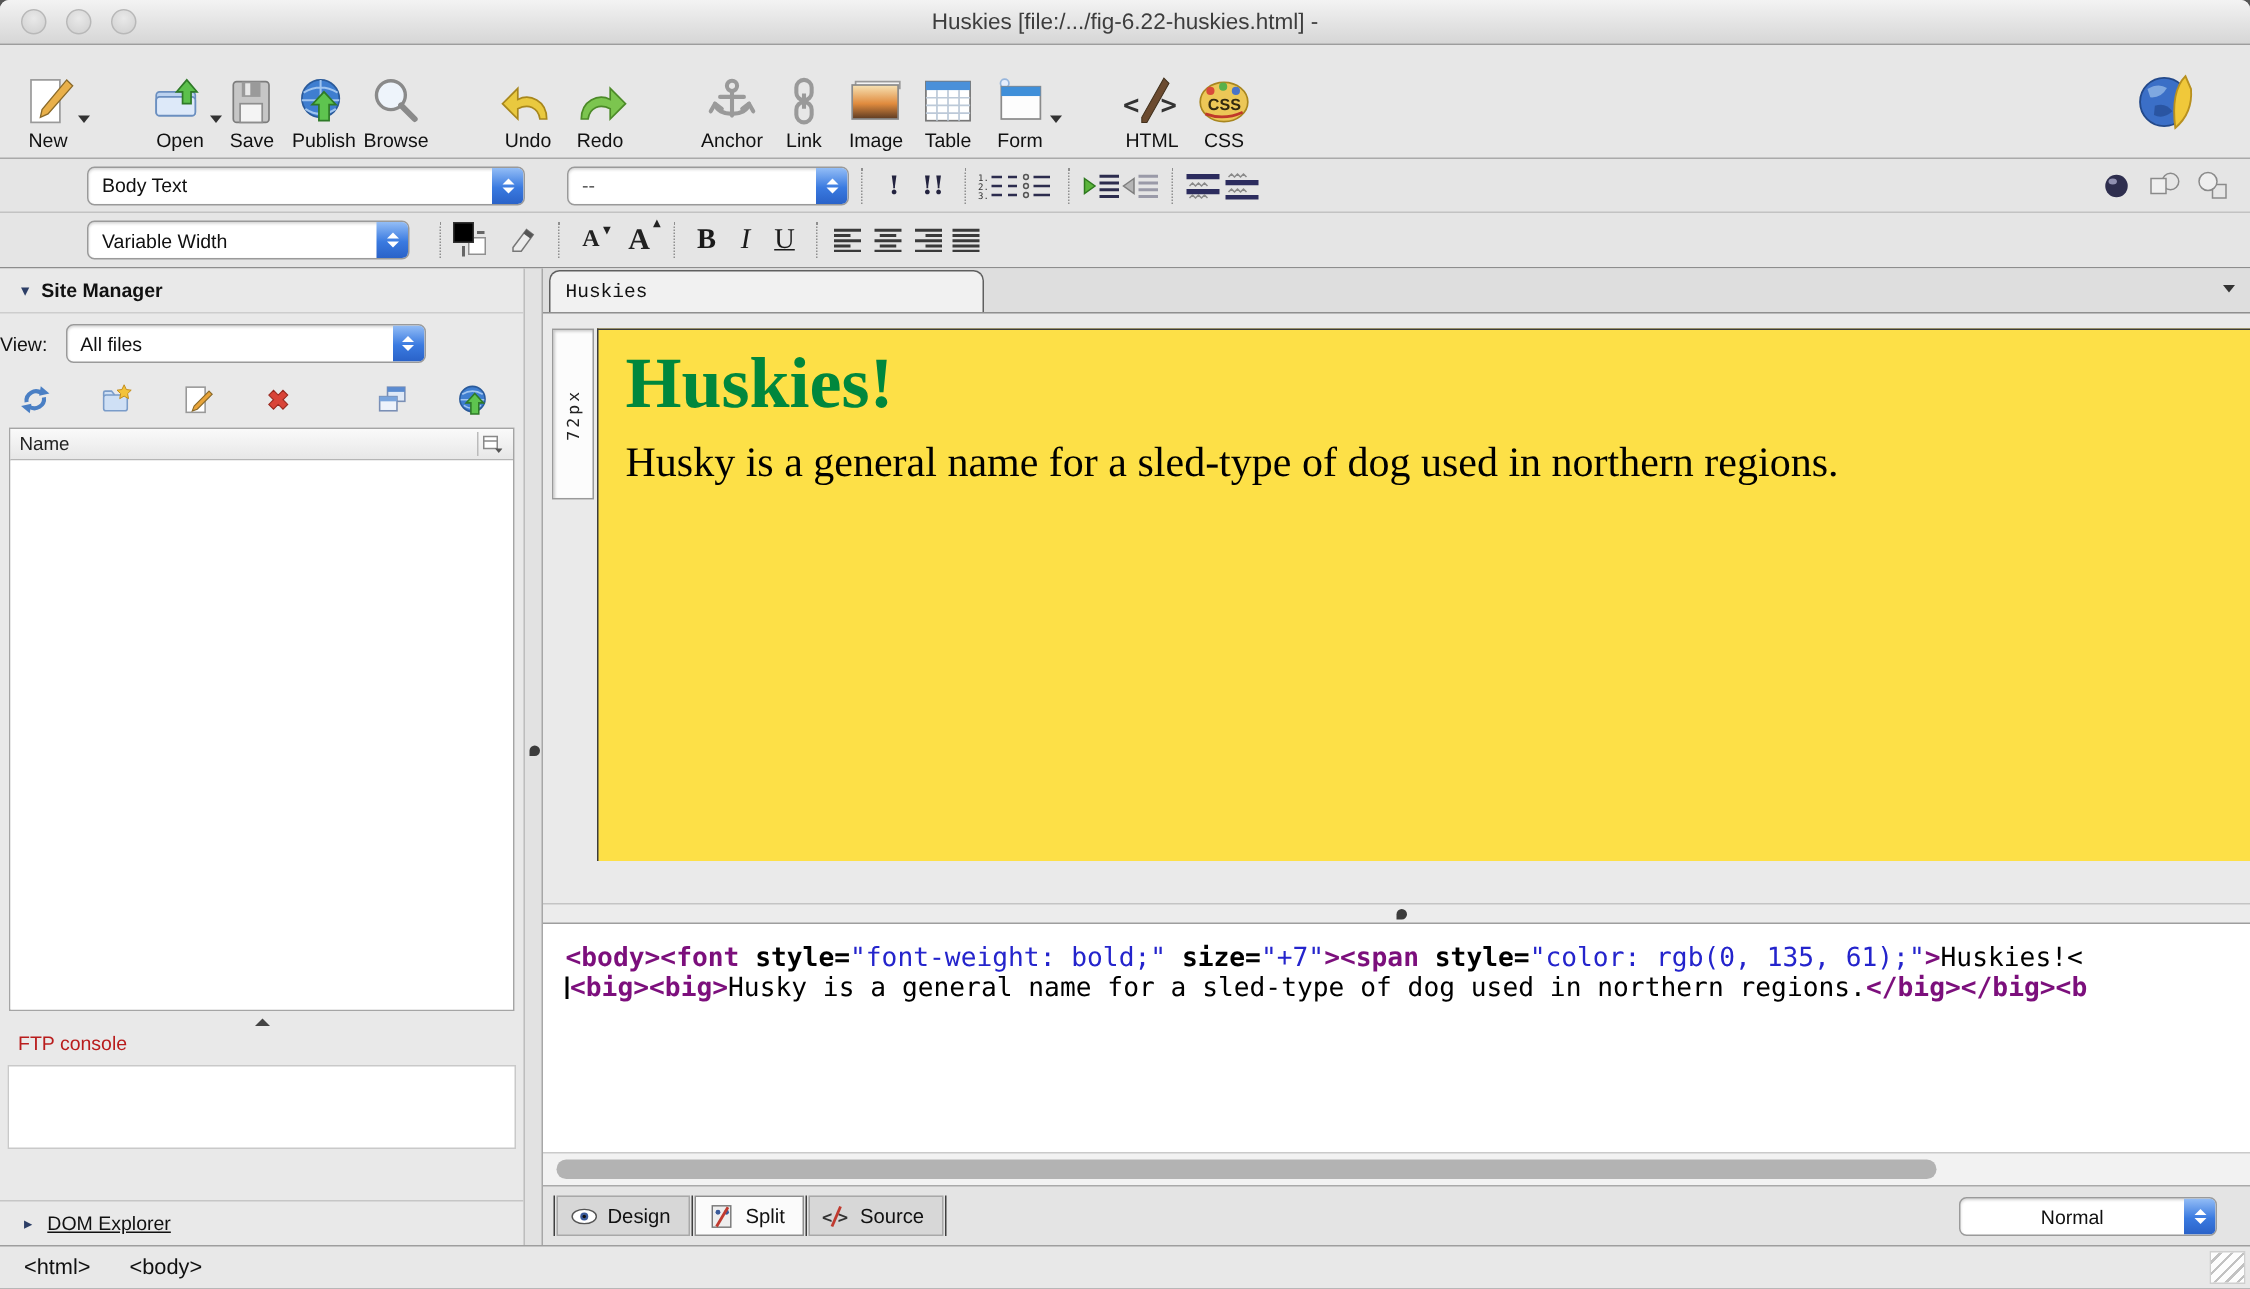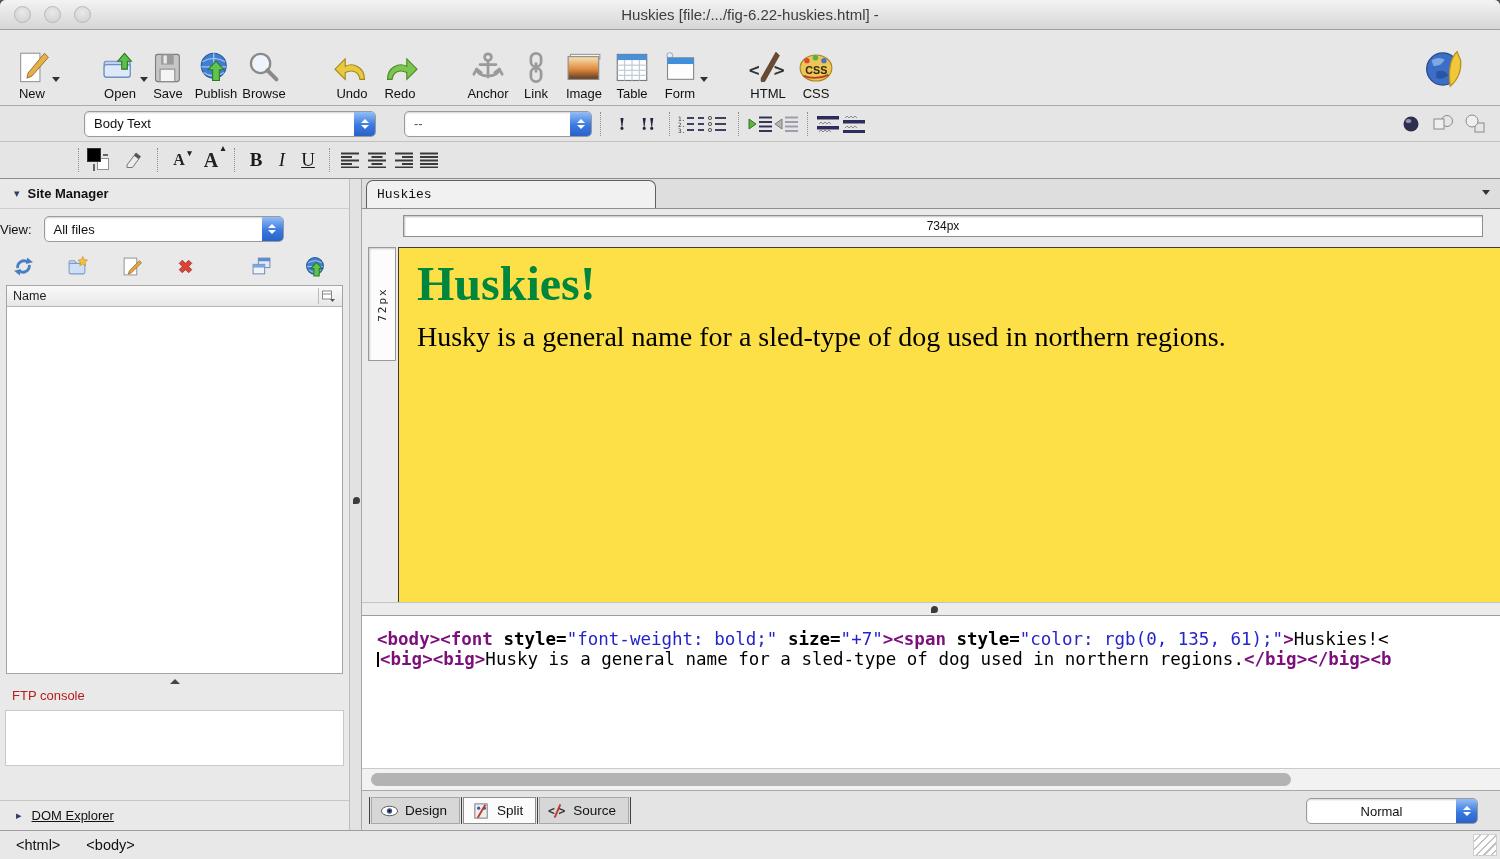--- a/index.html
+++ b/index.html
@@ -21,21 +21,21 @@
   .tb-btn { position:relative; display:flex; flex-direction:column; align-items:center; min-width:44px; margin-right:4px; cursor:default; }
   .tb-ic { position:relative; height:36px; display:flex; align-items:center; justify-content:center; }
   .tb-ic svg { width:40px; height:34px; }
   .tb-label { font-size:13px; color:#111; margin-top:1px; line-height:13px; }
   .gap-l { margin-left:40px; }
   .dd { position:absolute; right:-8px; bottom:4px; width:0; height:0; border-left:4px solid transparent; border-right:4px solid transparent; border-top:5px solid #333; }
   .app-logo { margin-left:auto; margin-right:34px; margin-bottom:6px; }
   .app-logo svg { width:44px; height:42px; }
 
   
-  .fmt1 { position:absolute; left:0; top:106px; width:100%; height:36px; background:#e5e5e5; border-bottom:1px solid #c2c2c2; display:flex; align-items:center; padding-left:84px; }
+  .fmt1 { position:absolute; left:0; top:106px; width:100%; height:36px; background:#e5e5e5; border-bottom:1px solid #c2c2c2; display:flex; align-items:center; padding-left:58px; }
   .fmt2 { position:absolute; left:0; top:142px; width:100%; height:37px; background:#e5e5e5; border-bottom:1px solid #8d8d8d; display:flex; align-items:center; padding-left:58px; }
   .msel { position:relative; display:flex; align-items:center; height:26px; background:#fff; border:1px solid #9a9a9a; border-radius:5px; box-shadow:inset 0 1px 2px rgba(0,0,0,.18); overflow:hidden; }
   .msel .lbl { flex:1; padding:0 9px; font-size:13px; color:#101010; white-space:nowrap; }
   .msel .stp { width:21px; align-self:stretch; background:linear-gradient(#93bdf6,#3a7ae0 55%,#2a62c8); display:flex; flex-direction:column; align-items:center; justify-content:center; gap:2px; }
   .stp i { width:0; height:0; border-left:4px solid transparent; border-right:4px solid transparent; }
   .stp .up { border-bottom:4px solid #fff; }
   .stp .dn { border-top:4px solid #fff; }
   .sep { width:1px; height:24px; border-left:1px dotted #8f8f8f; margin:0 8px; }
   .fbtn { display:flex; align-items:center; justify-content:center; min-width:26px; height:26px; cursor:default; }
   .fbtn svg { display:block; }
@@ -438,20 +438,27 @@
       <div class="fbtn">
         <svg width="22" height="20" viewBox="0 0 22 20">
             <rect x="11" y="9" width="9" height="9" fill="#e6e6e6" stroke="#8a8a8a"></rect>
             <circle cx="8" cy="7" r="6" fill="#efefef" stroke="#8a8a8a"></circle>
           </svg>
       </div>
     </div>
   </div>
 
   <div class="fmt2">
+    <div class="msel" style="width:215px">
+      <span class="lbl">Variable Width</span>
+      <span class="stp">
+          <i class="up"></i>
+          <i class="dn"></i>
+        </span>
+    </div>
     <span class="sep" style="margin-left:20px"></span>
     <div class="fbtn">
       <span class="swatch">
           <span class="sw-w"></span>
           <span class="sw-b"></span>
           <span class="sw-h1"></span>
           <span class="sw-v1"></span>
         </span>
     </div>
     <div class="fbtn" style="margin-left:8px">
@@ -617,23 +624,20 @@
 
     <div class="editor">
       <div class="tabbar">
         <div class="tab">
           <span>Huskies</span>
         </div>
         <span class="tab-dd"></span>
       </div>
 
       <div class="design-wrap">
-        <div class="hruler">
-          <span>734px</span>
-        </div>
         <div class="content-row">
           <div class="vruler">
             <span>72px</span>
           </div>
           <div class="page">
             <h1 style="color: rgb(0, 135, 61);">Huskies!</h1>
             <p>Husky is a general name for a sled-type of dog used in northern regions.</p>
           </div>
         </div>
       </div>

